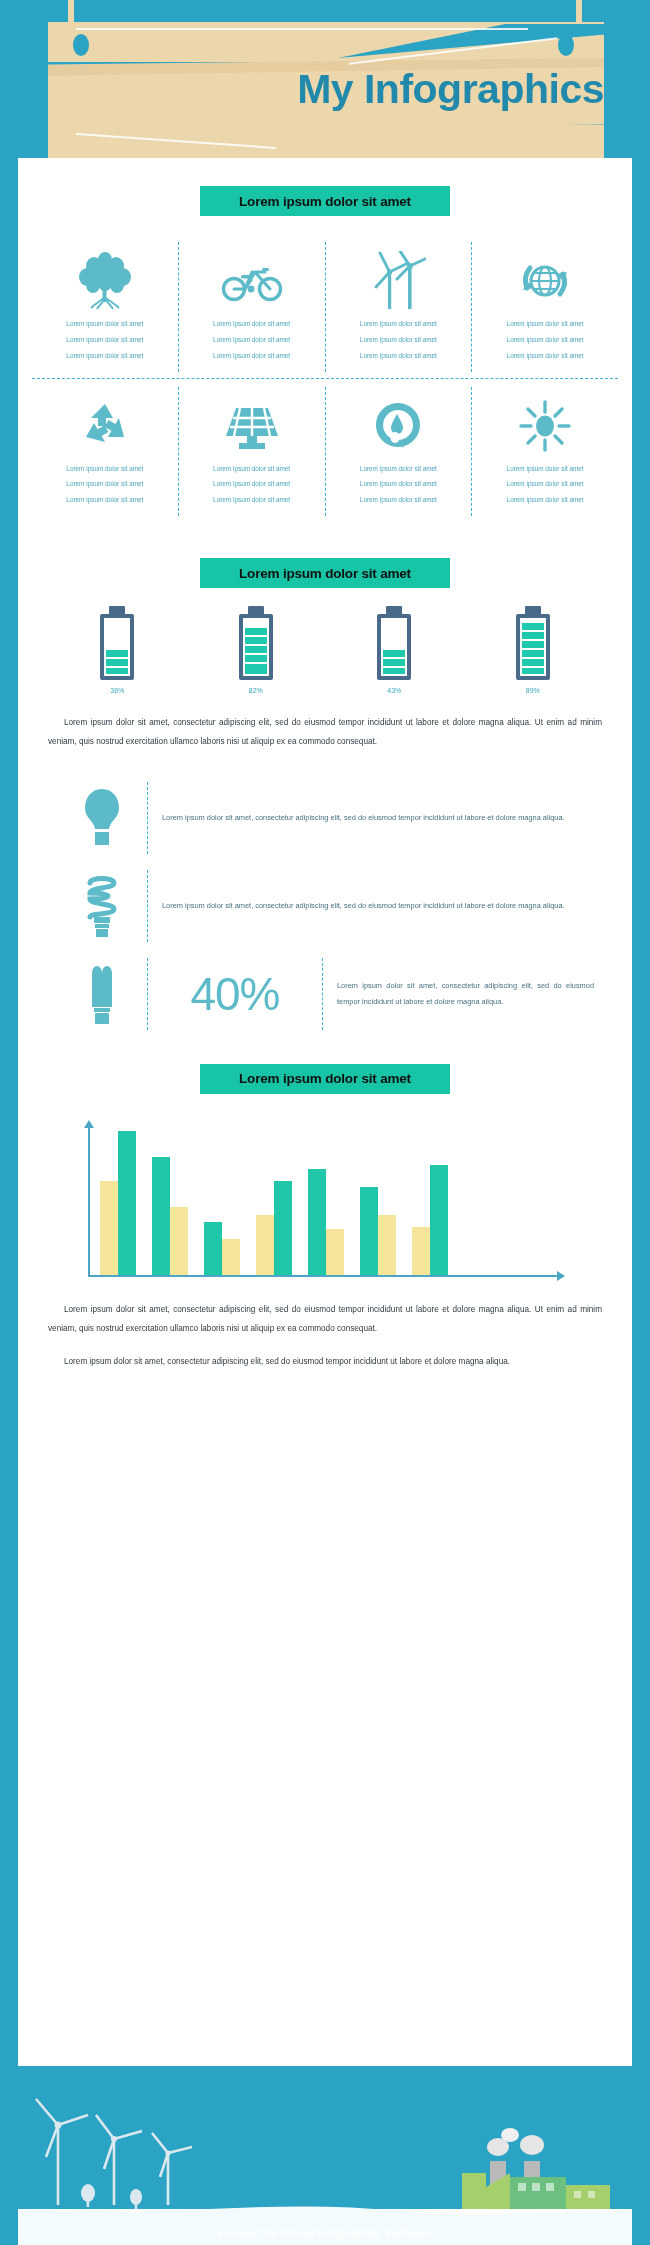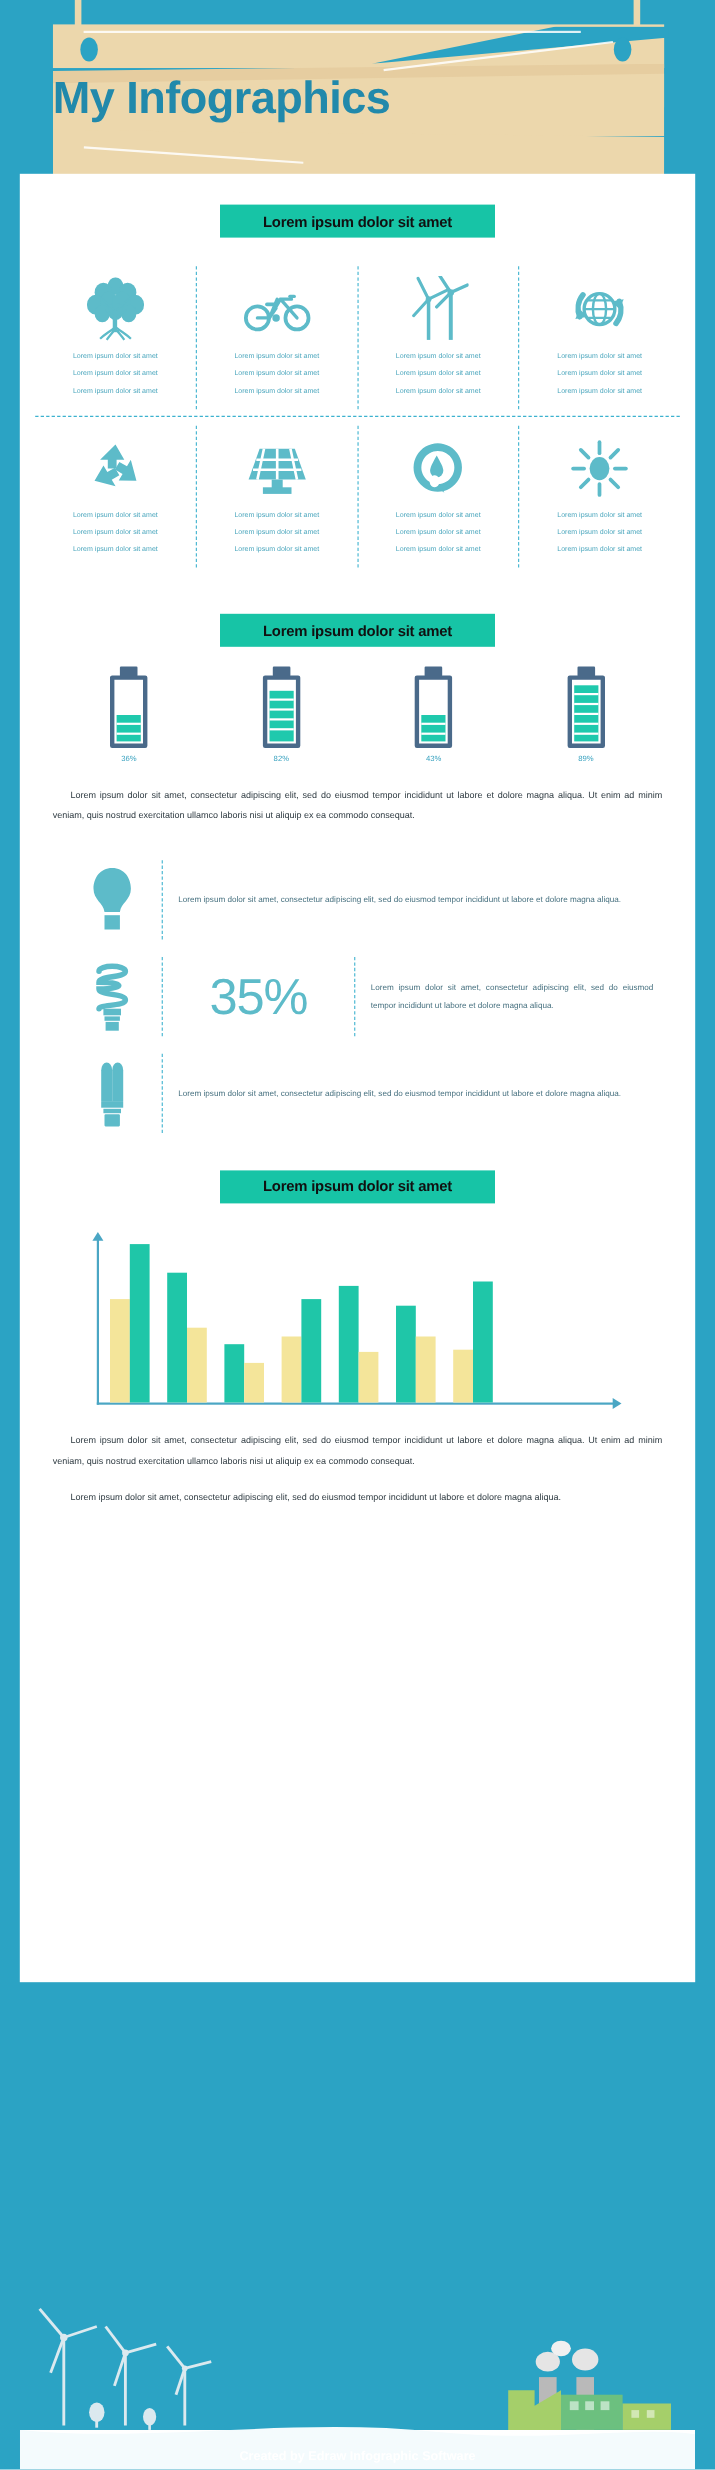--- a/index.html
+++ b/index.html
@@ -31,28 +31,28 @@
   }
   .d1 { left:290px; top:2px; width:270px; height:34px;
         clip-path: polygon(100% 0, 100% 30%, 0 100%, 62% 0); background:#2ba3c4; }
   .wline { position:absolute; background:#fff; height:2px; opacity:.85; }
   .hole {
     position:absolute; width:16px; height:22px; border-radius:50%;
     background:#2ba3c4; top:12px;
   }
   .hole.l { left:25px; } .hole.r { left:510px; }
   .title {
-    position:absolute; left:0; top:44px; width:556px; text-align:left;
+    position:absolute; left:0; top:44px; width:556px; text-align:right;
     font-size:41px; font-weight:bold; color:#2189ab; letter-spacing:-.5px;
     font-family:"Liberation Sans", sans-serif; z-index:9;
   }
 
   
   .body-card {
-    position:absolute; left:18px; top:158px; width:614px; height:1644px;
+    position:absolute; left:18px; top:158px; width:614px; height:1908px;
     background:#fff;
   }
 
   .sec-head {
     margin: 0 auto; width:250px; height:30px; background:#17c4a6;
     color:#111; font-size:13.5px; font-weight:bold;
     display:flex; align-items:center; justify-content:center;
     letter-spacing:-.2px;
   }
 
@@ -388,34 +388,34 @@
 
     <div class="brow">
       <div class="bcol-icon">
         <svg width="40" height="66" viewBox="0 0 40 66">
           <path d="M8 10 C8 4 32 4 32 10 C32 16 8 14 8 20 C32 20 32 26 8 26 C8 32 32 30 32 36 C32 42 8 40 8 44" fill="none" stroke="#5dbbc9" stroke-width="5" stroke-linecap="round"></path>
           <rect x="12" y="44" width="16" height="6"></rect>
           <rect x="13" y="51" width="14" height="4"></rect>
           <rect x="14" y="56" width="12" height="8"></rect>
         </svg>
       </div>
-      <div class="bcol-pct">35%</div>
       <div class="bcol-txt">Lorem ipsum dolor sit amet, consectetur adipiscing elit, sed do eiusmod tempor incididunt ut labore et dolore magna aliqua.</div>
     </div>
 
     <div class="brow">
       <div class="bcol-icon">
         <svg width="40" height="66" viewBox="0 0 40 66">
           <path d="M10 12 a5 7 0 0 1 10 0 V40 H10 Z"></path>
           <path d="M20 12 a5 7 0 0 1 10 0 V40 H20 Z"></path>
           <rect x="10" y="40" width="20" height="6"></rect>
           <rect x="12" y="47" width="16" height="4"></rect>
           <rect x="13" y="52" width="14" height="11" rx="1"></rect>
         </svg>
       </div>
+      <div class="bcol-pct">40%</div>
       <div class="bcol-txt">Lorem ipsum dolor sit amet, consectetur adipiscing elit, sed do eiusmod tempor incididunt ut labore et dolore magna aliqua.</div>
     </div>
   </div>
 
   <div style="margin-top:26px;">
     <div class="sec-head">Lorem ipsum dolor sit amet</div>
   </div>
 
   <div class="chart-area">
     <div class="axis-v"></div>

